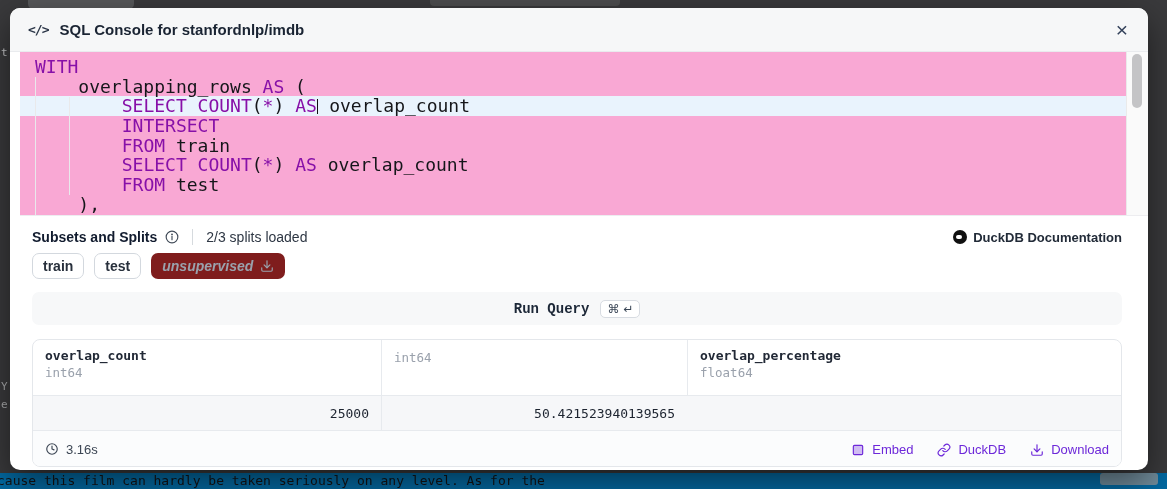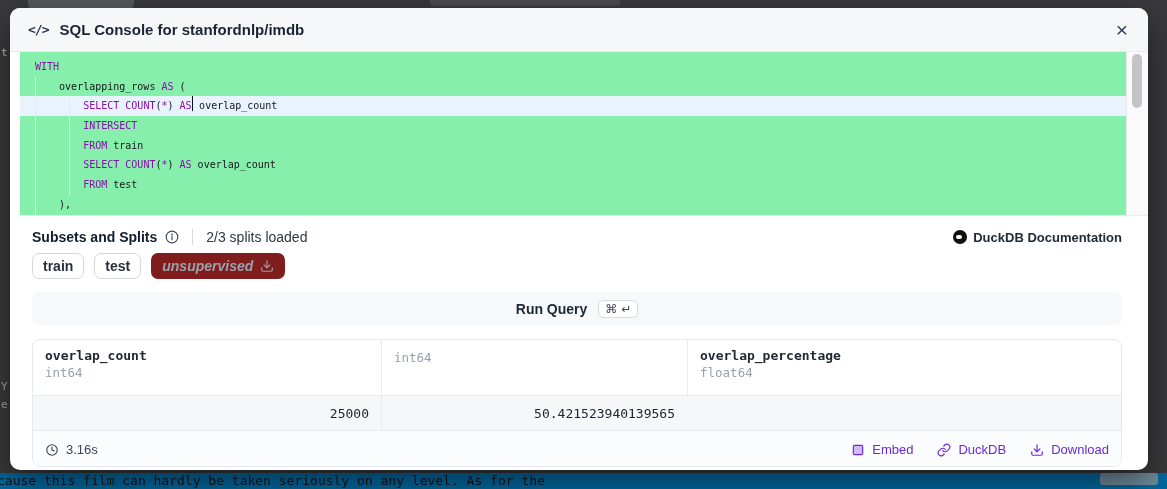--- a/index.html
+++ b/index.html
@@ -18,21 +18,21 @@
 
   
   .modal{position:absolute;left:10px;top:8px;width:1138px;height:462px;background:#fff;border-radius:10px;box-shadow:0 12px 34px rgba(0,0,0,.5);overflow:hidden;}
 
   .modal-header{position:absolute;top:0;left:0;right:0;height:44px;background:#f6f7f8;border-bottom:1px solid #e9ebee;display:flex;align-items:center;padding:0 18px;gap:11px;box-sizing:border-box;}
   .code-icon{font-family:"DejaVu Sans Mono",monospace;font-size:13px;font-weight:600;color:#2b3648;letter-spacing:-1px;}
   .modal-title{font-size:15px;font-weight:700;color:#1a2433;margin:0;}
   .close-btn{margin-left:auto;background:none;border:none;font-size:21px;color:#33415a;cursor:pointer;line-height:1;padding:0 2px;}
 
   
-  .editor{position:absolute;top:44px;left:10px;right:0;height:163px;background:#86efac;border-bottom:1px solid #ededf0;font-family:"DejaVu Sans Mono",monospace;font-size:10px;color:#15161a;}
+  .editor{position:absolute;top:44px;left:10px;right:0;height:163px;background:#f9a8d4;border-bottom:1px solid #ededf0;font-family:"DejaVu Sans Mono",monospace;font-size:18px;color:#15161a;}
   .code-lines{position:absolute;left:0;right:21px;top:0;bottom:0;padding:5px 0 0 15px;overflow:hidden;}
   .code-line{height:19.7px;line-height:19.7px;white-space:pre;}
   .code-line.active{background:#e9f3fd;margin-left:-15px;padding-left:15px;}
   .kw{color:var(--kw,#8710a8);}
   .cursor{display:inline-block;width:1.5px;height:15px;background:#101010;vertical-align:-2px;}
   .guide{position:absolute;width:1px;background:#e9e9eb;}
   .guide-1{left:15px;top:25px;height:138px;}
   .guide-2{left:49px;top:45px;height:98px;}
   .sb-track{position:absolute;top:0;right:0;bottom:0;width:21px;background:#fafafa;border-left:1px solid #eaeaea;}
   .sb-thumb{position:absolute;top:2px;left:5px;width:10px;height:54px;border-radius:5px;background:#c4c4c6;}
@@ -51,35 +51,35 @@
   
   .splits-row{position:absolute;top:245px;left:22px;display:flex;gap:10px;}
   .badge{display:inline-flex;align-items:center;gap:7px;height:26px;padding:0 10px;border-radius:7px;font-size:14px;font-weight:700;box-sizing:border-box;cursor:pointer;}
   .badge.on{background:#fff;border:1px solid #d3d8de;color:#28303c;}
   .badge.off{background:#7f1d1d;border:1px solid transparent;color:#9aa2ad;font-style:italic;}
   .badge .bicon{display:flex;}
   .badge .bicon svg{width:14px;height:14px;}
 
   
   .run-btn{position:absolute;top:284px;left:22px;right:26px;height:33px;background:#f7f8f9;border:none;border-radius:7px;display:flex;align-items:center;justify-content:center;gap:11px;cursor:pointer;font-family:inherit;}
-  .run-label{font-size:14px;font-weight:700;color:#1c2737;}
+  .run-label{font-size:14px;font-weight:700;color:#1c2737;font-family:Liberation Mono, monospace;}
   .run-kbd{background:#fff;border:1px solid #d8dce2;border-radius:5px;padding:1px 6px;font-size:12px;color:#3a4656;font-family:"DejaVu Sans",sans-serif;}
 
   
   .results-card{position:absolute;top:331px;left:22px;right:26px;height:128px;border:1px solid #e4e7eb;border-radius:8px;background:#fff;overflow:hidden;box-sizing:border-box;}
   .table-head{display:grid;grid-template-columns:348px 306px 1fr;height:55px;}
   .th{padding:8px 12px;border-left:1px solid #e7eaee;box-sizing:border-box;}
   .th:first-child{border-left:none;}
   .col-name{font-family:"DejaVu Sans Mono",monospace;font-size:13px;font-weight:700;color:#222936;}
   .col-type{font-family:"DejaVu Sans Mono",monospace;font-size:12.5px;color:#9aa1ac;margin-top:2px;}
   .table-row{display:grid;grid-template-columns:348px 306px 1fr;height:34px;border-top:1px solid #e7eaee;background:#f6f7f9;}
   .td{display:flex;align-items:center;justify-content:flex-end;padding:0 12px;font-family:"DejaVu Sans Mono",monospace;font-size:13px;color:#1d2430;border-left:1px solid #e7eaee;box-sizing:border-box;}
   .td:first-child{border-left:none;}
   .table-footer{height:37px;border-top:1px solid #e7eaee;background:#fbfcfd;display:flex;align-items:center;padding:0 12px;}
-  .duration{display:flex;align-items:center;gap:7px;font-size:13px;color:#3c4654;}
+  .duration{display:flex;gap:7px;font-size:13px;color:#3c4654;}
   .duration svg{width:14px;height:14px;}
   .actions{margin-left:auto;display:flex;gap:24px;}
   .action-btn{display:flex;align-items:center;gap:7px;background:none;border:none;font-size:13px;color:#6d28d9;cursor:pointer;font-family:inherit;padding:0;}
   .action-btn svg{width:14px;height:14px;}
 </style>
 </head>
 <body>
 
 <div class="top-frag-1"></div>
 <div class="top-frag-2"></div>

